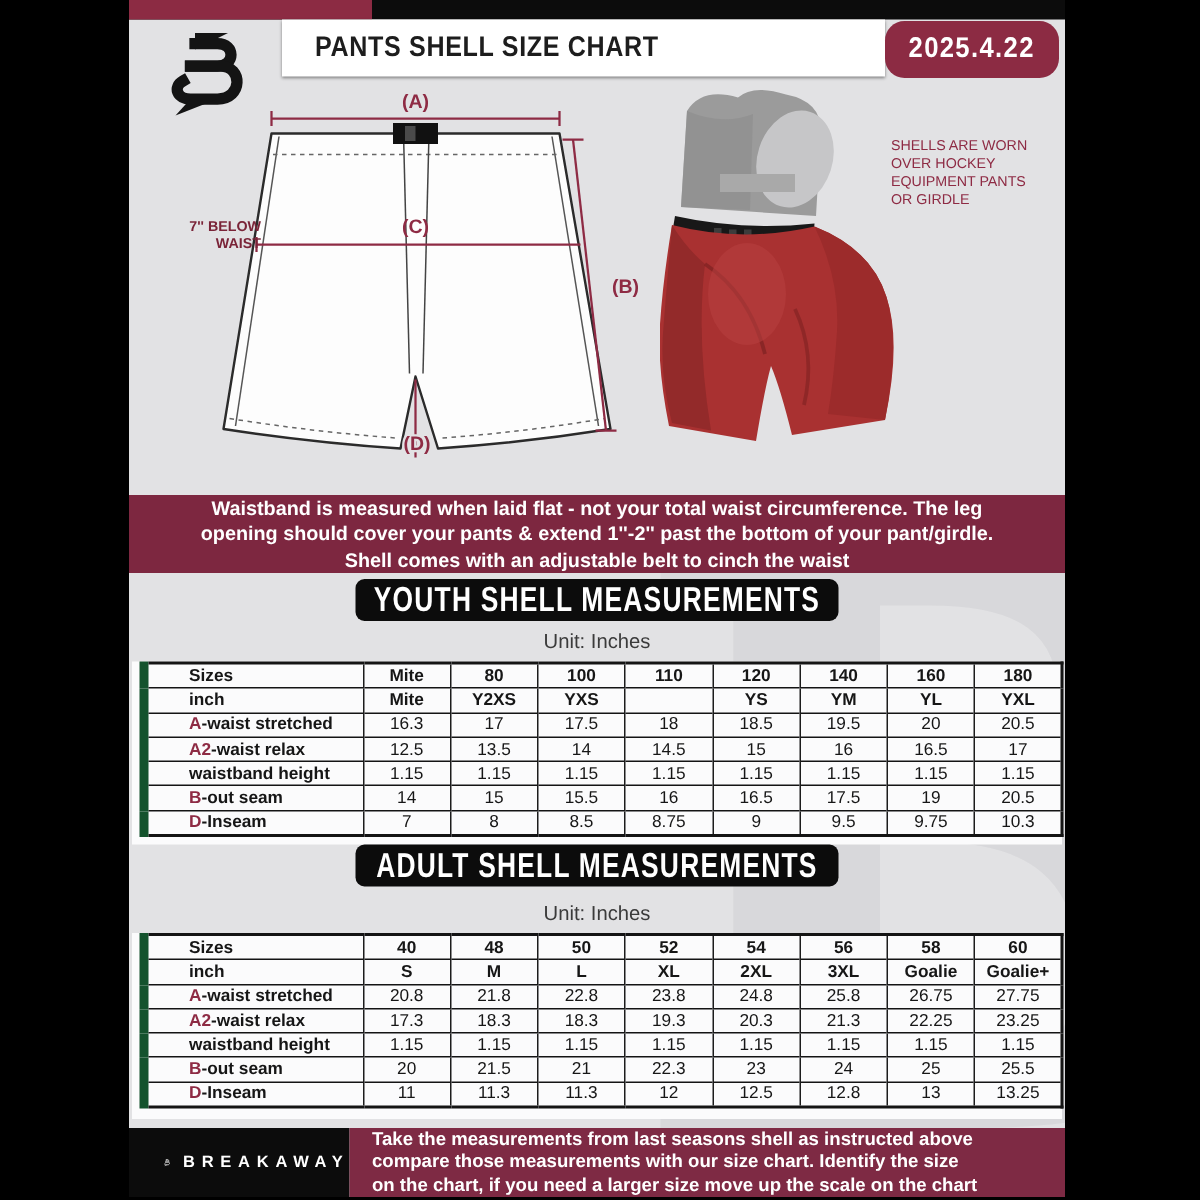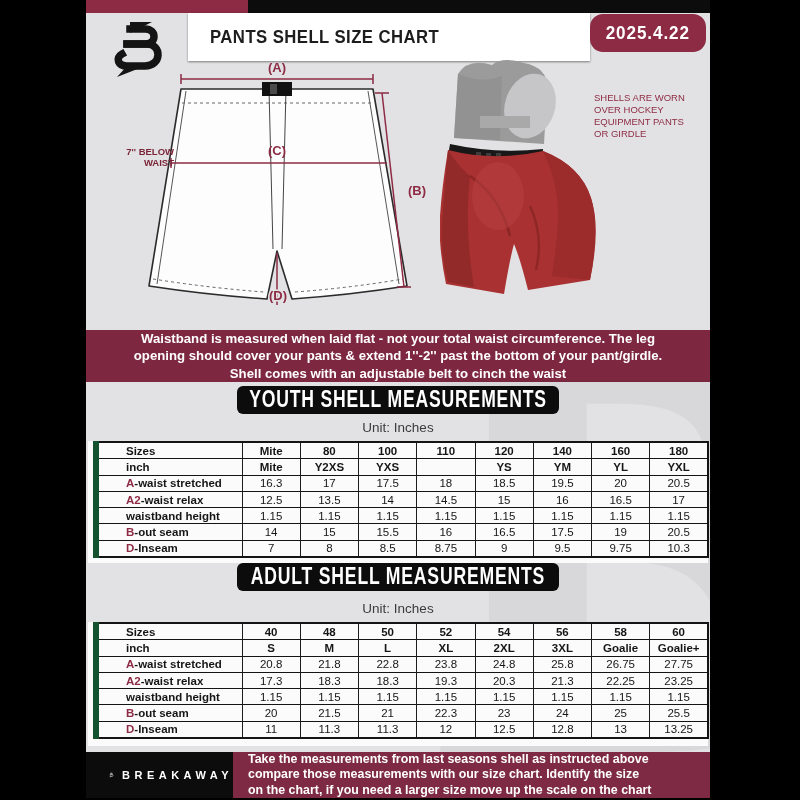--- a/index.html
+++ b/index.html
@@ -4,21 +4,21 @@
 <style>
   html,body{margin:0;padding:0;background:#000;}
   .page{position:relative;width:800px;height:800px;background:#000;overflow:hidden;
         font-family:"Liberation Sans",sans-serif;}
   .content{position:absolute;left:86px;top:0;width:624px;height:798px;background:var(--page-bg,#e2e2e4);overflow:hidden;}
 
   
   .top-bar{position:absolute;left:0;top:0;width:624px;height:13px;background:var(--black,#0c0c0c);}
   .top-accent{position:absolute;left:0;top:0;width:162px;height:13px;background:var(--maroon-accent,#8c2b43);}
   .logo-box{position:absolute;left:12px;top:13px;width:72px;height:70px;}
-  .title-bar{position:absolute;left:102px;top:13px;width:402px;height:48px;background:#fff;
+  .title-bar{position:absolute;left:102px;top:13px;width:402px;height:38px;background:#fff;
              box-shadow:0 1px 2px rgba(0,0,0,.45);display:flex;align-items:center;}
   .title-bar .t{font-size:19px;font-weight:bold;color:#1d1d1d;letter-spacing:.5px;white-space:nowrap;
                 transform:scaleX(.88);transform-origin:left center;margin-left:22px;}
   .date-box{position:absolute;left:504px;top:14px;width:116px;height:38px;background:var(--maroon-accent,#8c2b43);
             display:flex;align-items:center;justify-content:center;border-radius:13px;}
   .date-box .t{font-size:19px;font-weight:bold;color:#fff;letter-spacing:1px;transform:scaleX(.9);white-space:nowrap;}
 
   
   .diagram{position:absolute;left:34px;top:55px;width:320px;height:262px;}
   .waist-note{position:absolute;left:26px;top:146px;width:62px;text-align:right;

